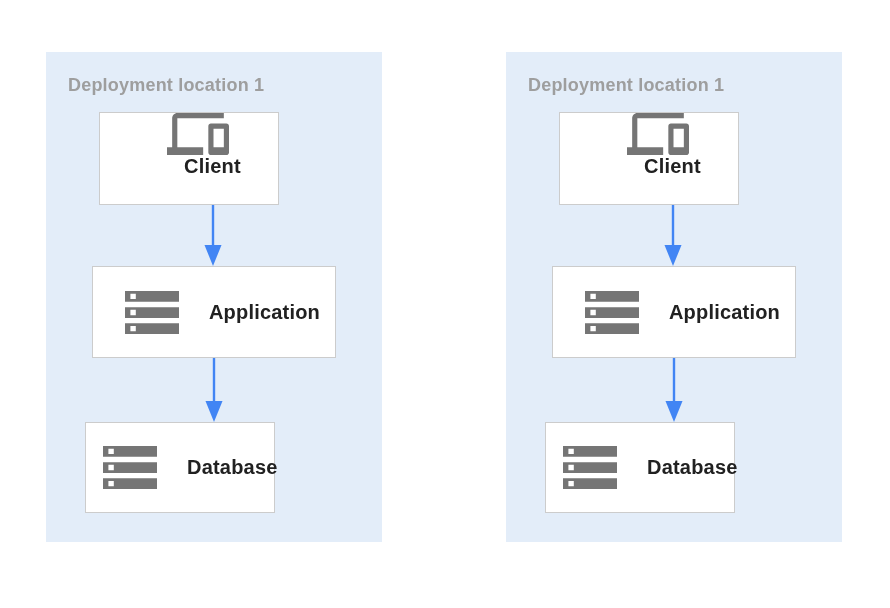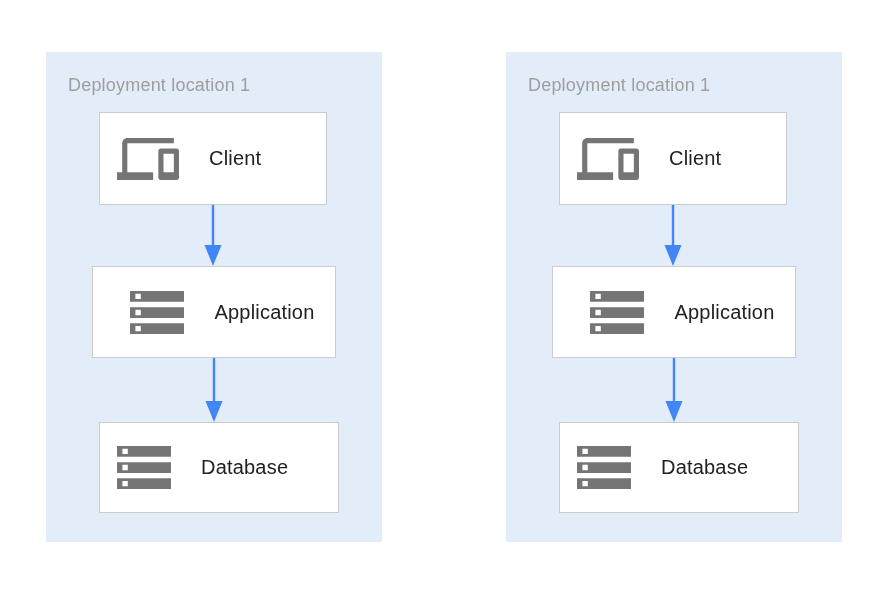--- a/index.html
+++ b/index.html
@@ -20,20 +20,21 @@
     height:608px;
     background:#ffffff;
     overflow:hidden;
   }
   .panel{
     position:absolute;
     top:52px;
     width:336px;
     height:490px;
     background:var(--panel-bg);
+    font-weight:bold;
   }
   .panel-1{left:46px;}
   .panel-2{left:506px;}
   .panel-title{
     position:absolute;
     left:22px;
     top:21px;
     font-size:18px;
     line-height:24px;
     color:var(--title-text);
@@ -41,23 +42,23 @@
     white-space:nowrap;
   }
   .node{
     position:absolute;
     background:var(--box-bg);
     border:1px solid var(--box-border);
     display:flex;
     align-items:center;
     padding-left:17px;
   }
-  .pos-client{left:53px;top:60px;width:228px;height:93px;}
+  .pos-client{left:53px;top:60px;width:180px;height:93px;flex-direction:column;}
   .pos-application{left:46px;top:214px;width:244px;height:92px;justify-content:center;}
-  .pos-database{left:53px;top:370px;width:240px;height:91px;}
+  .pos-database{left:39px;top:370px;width:190px;height:91px;}
   .node .icon{
     display:flex;
     align-items:center;
     justify-content:center;
     flex:0 0 auto;
   }
   .node .icon svg{display:block;}
   .node .label{
     margin-left:30px;
     font-size:20px;

